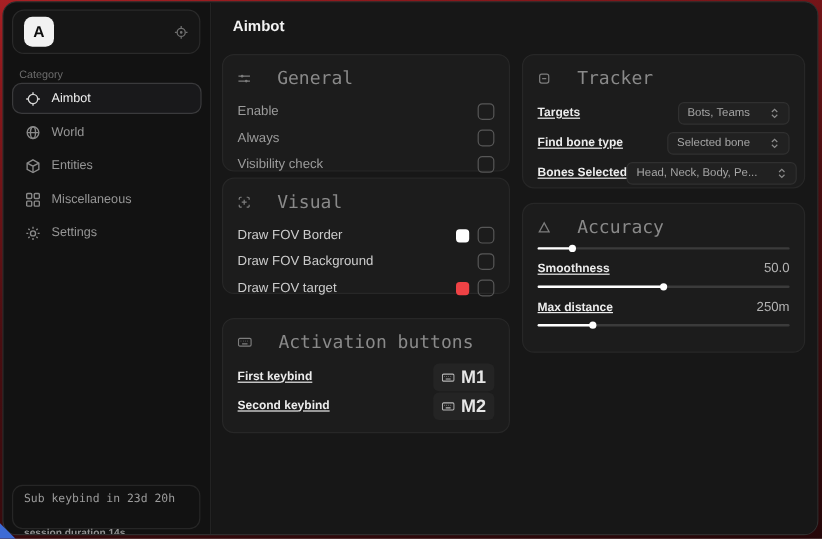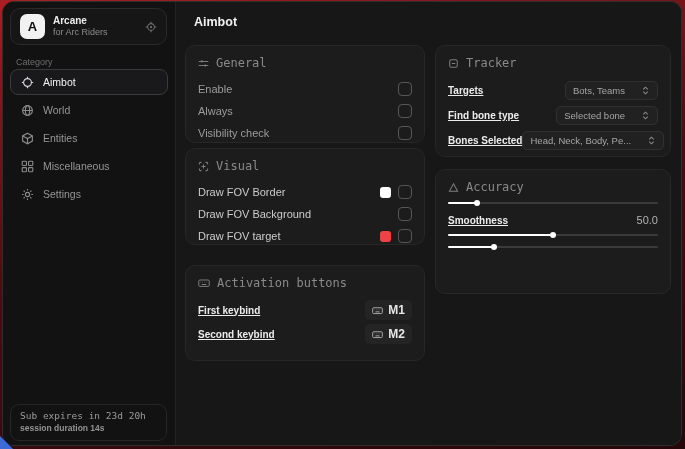--- a/index.html
+++ b/index.html
@@ -42,51 +42,51 @@
     font-size: 10.5px; color: #969696; cursor: pointer;
   }
   .nav-item .nav-ico { display: flex; color: #8a8a8a; }
   .nav-item.selected { border-color: #3a3a3c; background: #19191b; color: #f0f0f0; }
   .nav-item.selected .nav-ico { color: #d5d5d5; }
   .side-footer {
     position: absolute; left: 7px; bottom: 4px; width: 157px; height: 37px;
     border: 1px solid #262626; border-radius: 9px; padding: 5px 9px;
   }
   .side-footer .l1 { font-family: "DejaVu Sans Mono", monospace; font-size: 9.5px; color: #9c9c9c; white-space: nowrap; }
-  .side-footer .l2 { font-size: 8.5px; font-weight: 700; color: #949494; margin-top: 2px; }
+  .side-footer .l2 { font-size: 8.5px; font-weight: 700; color: #949494; margin-top: 18px; }
   .main { flex: 1; position: relative; background: #171717; }
   .page-title { position: absolute; left: 18px; top: 13px; font-size: 12.5px; font-weight: 700; color: #f2f2f2; }
   .card {
     position: absolute; background: #1c1c1c; border: 1px solid #272727;
     border-radius: 10px; padding: 10px 12px;
   }
   .card-head {
-    display: flex; align-items: center; gap: 7px; margin-bottom: 8px;
-    color: #8a8a8a; font-family: "DejaVu Sans Mono", monospace; font-size: 12px;
+    display: flex; align-items: center; gap: 22px; margin-bottom: 8px;
+    color: #8a8a8a; font-family: "DejaVu Sans Mono", monospace; font-size: 15px;
   }
   .card-head .h-ico { display: flex; color: #7d7d7d; }
   .card-general { left: 9px;  top: 43px;  width: 240px; height: 98px; }
   .card-visual  { left: 9px;  top: 146px; width: 240px; height: 97px; }
   .card-activation { left: 9px; top: 263px; width: 240px; height: 96px; }
   .card-tracker { left: 259px; top: 43px;  width: 236px; height: 112px; }
   .card-accuracy{ left: 259px; top: 167px; width: 236px; height: 125px; }
   .row { display: flex; align-items: center; justify-content: space-between; }
   .row-h22 { height: 22px; }
   .row-h24 { height: 24px; }
   .row-h25 { height: 25px; }
   .lbl-dim { font-size: 11px; color: #9c9c9c; }
   .lbl-mid { font-size: 11px; color: #cccccc; }
   .lbl-strong { font-size: 10px; font-weight: 700; color: #ececec; white-space: nowrap; text-decoration: underline; }
   .checkbox { width: 14px; height: 14px; border: 1.5px solid #575757; border-radius: 4px; background: transparent; cursor: pointer; flex-shrink: 0; }
   .right-group { display: flex; align-items: center; gap: 7px; }
   .swatch { width: 11px; height: 11px; border-radius: 3px; cursor: pointer; }
   .key-pill {
     display: flex; align-items: center; gap: 5px; background: #242424;
     border-radius: 5px; padding: 3px 7px; cursor: pointer;
-    font-size: 12px; font-weight: 700; color: #e6e6e6;
+    font-size: 15px; font-weight: 700; color: #e6e6e6;
   }
   .key-pill .k-ico { display: flex; color: #b5b5b5; }
   .dropdown {
     display: flex; align-items: center; gap: 16px; background: #212121;
     border: 1px solid #303030; border-radius: 5px; padding: 3px 7px; cursor: pointer;
     font-size: 9.5px; color: #a6a6a6; white-space: nowrap;
   }
   .dropdown .d-ico { display: flex; color: #8a8a8a; }
   .slider-group { margin-bottom: 4px; }
   .slider-track { position: relative; height: 2px; background: #3b3b3b; border-radius: 2px; margin: 8px 0 10px; cursor: pointer; }
@@ -102,24 +102,20 @@
 <body>
 
 <div class="corner-wedge"></div>
 
 <div class="window">
 
   <div class="sidebar">
 
     <div class="brand-card">
       <div class="logo">A</div>
-      <div class="brand-text">
-        <div class="brand-title">Arcane</div>
-        <div class="brand-sub">for Arc Riders</div>
-      </div>
       <span class="brand-gear">
         <svg width="12" height="12" viewBox="0 0 16 16" fill="none" stroke="currentColor" stroke-width="1.4">
           <circle cx="8" cy="8" r="4.5"></circle>
             <path d="M8 1v2.2M8 12.8V15M1 8h2.2M12.8 8H15"></path>
             <circle cx="8" cy="8" r="0.8" fill="currentColor"></circle>
         </svg>
       </span>
     </div>
 
     <div class="category-label">Category</div>
@@ -169,21 +165,21 @@
           <svg width="13" height="13" viewBox="0 0 16 16" fill="none" stroke="currentColor" stroke-width="1.4">
             <circle cx="8" cy="8" r="2.6"></circle>
             <path d="M8 1.2v2M8 12.8v2M1.2 8h2M12.8 8h2M3.2 3.2l1.4 1.4M11.4 11.4l1.4 1.4M12.8 3.2l-1.4 1.4M4.6 11.4l-1.4 1.4"></path>
           </svg>
         </span>
         <span>Settings</span>
       </div>
     </div>
 
     <div class="side-footer">
-      <div class="l1">Sub expires in 23d 20h</div>
+      <div class="l1">Sub keybind in 23d 20h</div>
       <div class="l2">session duration 14s</div>
     </div>
   </div>
 
   <div class="main">
     <div class="page-title">Aimbot</div>
 
     <div class="card card-general">
       <div class="card-head">
         <span class="h-ico">
@@ -344,20 +340,24 @@
           <span class="acc-value">50.0</span>
         </div>
         <div class="slider-track">
           <div class="slider-fill" style="width: 50%;">
             <span class="slider-thumb"></span>
           </div>
         </div>
       </div>
 
       <div class="slider-group">
+        <div class="row">
+          <span class="lbl-strong">Max distance</span>
+          <span class="acc-value">250m</span>
+        </div>
         <div class="slider-track">
           <div class="slider-fill" style="width: 22%;">
             <span class="slider-thumb"></span>
           </div>
         </div>
       </div>
     </div>
 
   </div>
 </div>

